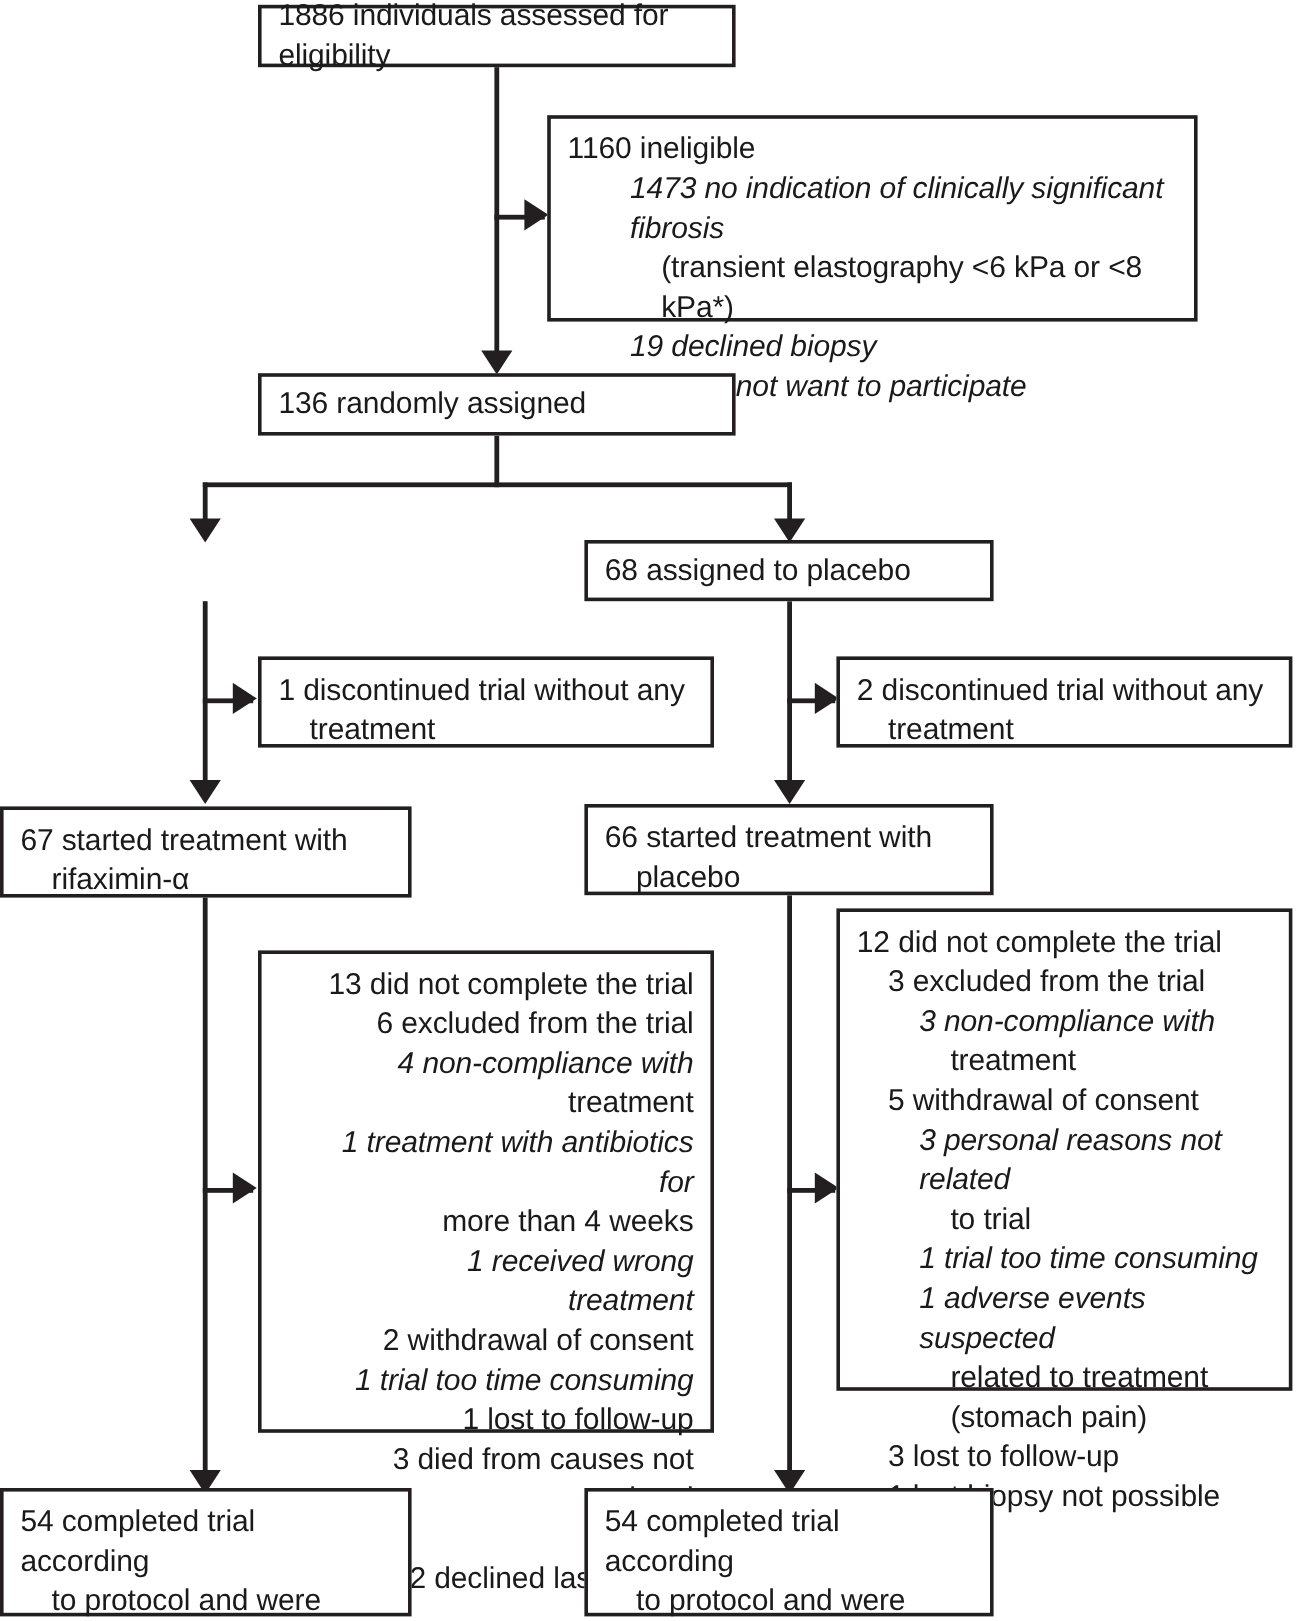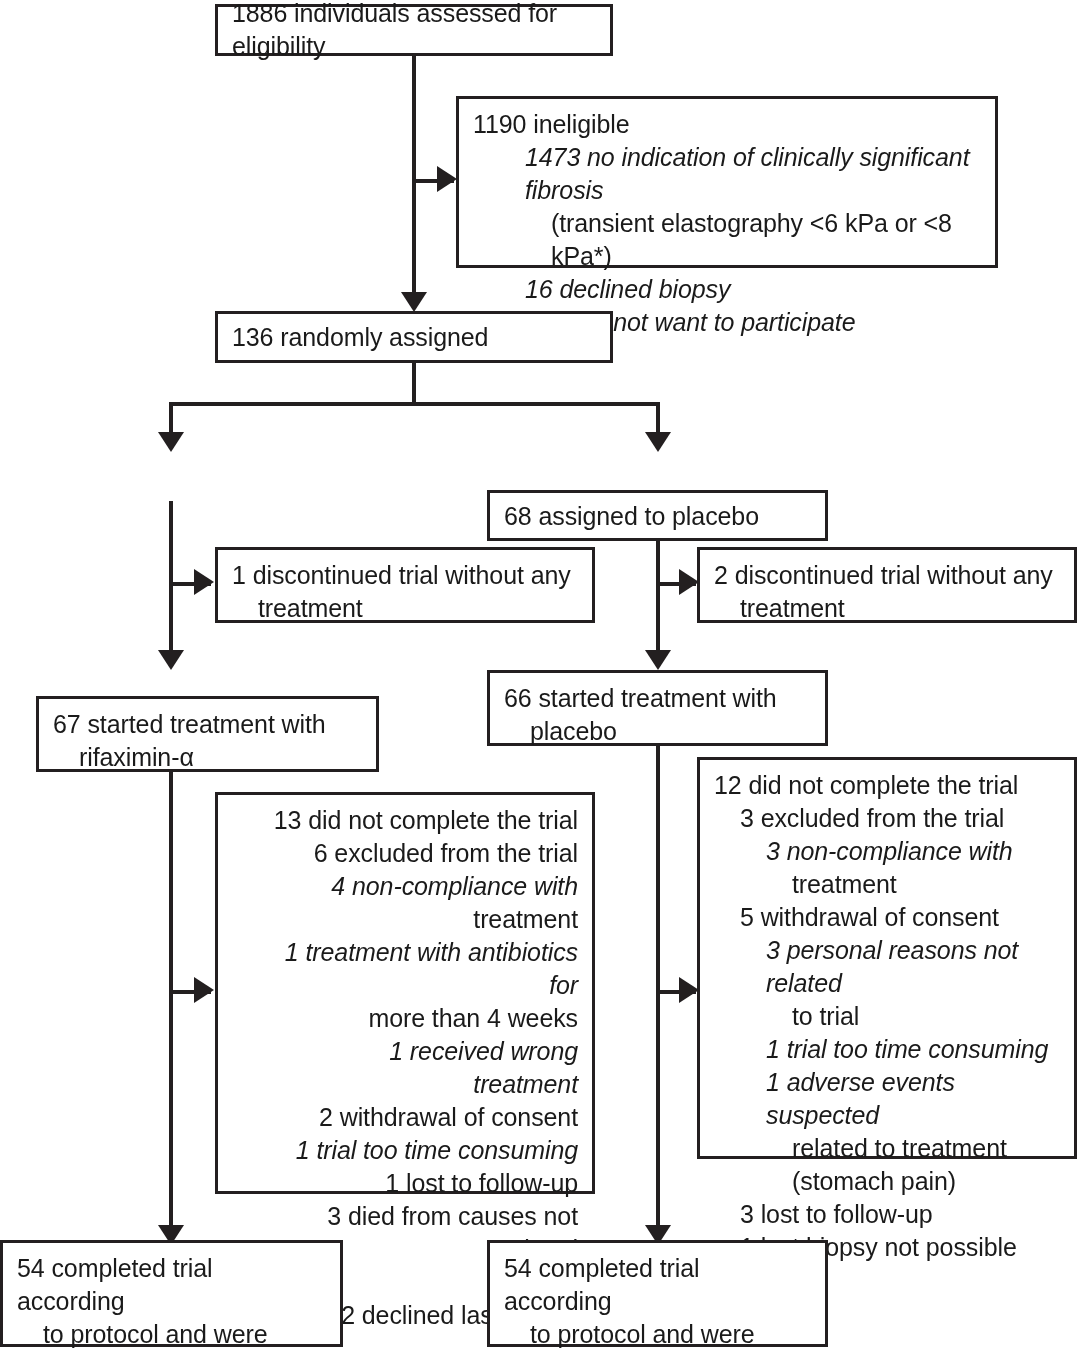--- a/index.html
+++ b/index.html
@@ -108,41 +108,41 @@
   <div class="vline" style="left:656px; top:746px; height:498px;"></div>
   <div class="hline" style="left:656px; top:990px; width:40px;"></div>
   <div class="arrow-right" style="left:679px; top:977px;"></div>
   <div class="arrow-down" style="left:645px; top:1225px;"></div>
 
   <div class="box centerv" style="left:215px; top:4px; width:398px; height:52px;">
     <div class="txt"><span class="ln i0">1886 individuals assessed for eligibility</span></div>
   </div>
 
   <div class="box" style="left:456px; top:96px; width:542px; height:172px;">
-    <div class="txt"><span class="ln i0">1190 ineligible</span><span class="ln i2">1473 no indication of clinically significant fibrosis</span><span class="ln i3">(transient elastography &lt;6 kPa or &lt;8 kPa*)</span><span class="ln i2">16 declined biopsy</span><span class="ln i2">261 did not want to participate</span></div>
+    <div class="txt"><span class="ln i0">1160 ineligible</span><span class="ln i2">1473 no indication of clinically significant fibrosis</span><span class="ln i3">(transient elastography &lt;6 kPa or &lt;8 kPa*)</span><span class="ln i2">19 declined biopsy</span><span class="ln i2">261 did not want to participate</span></div>
   </div>
 
   <div class="box centerv" style="left:215px; top:311px; width:398px; height:52px;">
     <div class="txt"><span class="ln i0">136 randomly assigned</span></div>
   </div>
 
 
-  <div class="box centerv" style="left:487px; top:450px; width:341px; height:51px;margin-top:40px;">
+  <div class="box centerv" style="left:487px; top:450px; width:341px; height:51px;">
     <div class="txt"><span class="ln i0">68 assigned to placebo</span></div>
   </div>
 
   <div class="box" style="left:215px; top:547px; width:380px; height:76px;">
     <div class="txt"><span class="ln i0">1 discontinued trial without any</span><span class="ln i1">treatment</span></div>
   </div>
 
   <div class="box" style="left:697px; top:547px; width:380px; height:76px;">
     <div class="txt"><span class="ln i0">2 discontinued trial without any</span><span class="ln i1">treatment</span></div>
   </div>
 
-  <div class="box" style="left:0px; top:696px; width:343px; height:76px;margin-left:36px;">
+  <div class="box" style="left:0px; top:672px; width:343px; height:76px;">
     <div class="txt"><span class="ln i0">67 started treatment with</span><span class="ln i1">rifaximin-α</span></div>
   </div>
 
   <div class="box" style="left:487px; top:670px; width:341px; height:76px;">
     <div class="txt"><span class="ln i0">66 started treatment with</span><span class="ln i1">placebo</span></div>
   </div>
 
   <div class="box" style="left:215px; top:792px; width:380px; height:402px;text-align:right;">
     <div class="txt"><span class="ln i0">13 did not complete the trial</span><span class="ln i1">6 excluded from the trial</span><span class="ln i2">4 non-compliance with</span><span class="ln i3">treatment</span><span class="ln i2">1 treatment with antibiotics for</span><span class="ln i3">more than 4 weeks</span><span class="ln i2">1 received wrong treatment</span><span class="ln i1">2 withdrawal of consent</span><span class="ln i2">1 trial too time consuming</span><span class="ln i1">1 lost to follow-up</span><span class="ln i1">3 died from causes not related</span><span class="ln i2">to trial</span><span class="ln i1">2 declined last biopsy</span></div>
   </div>

